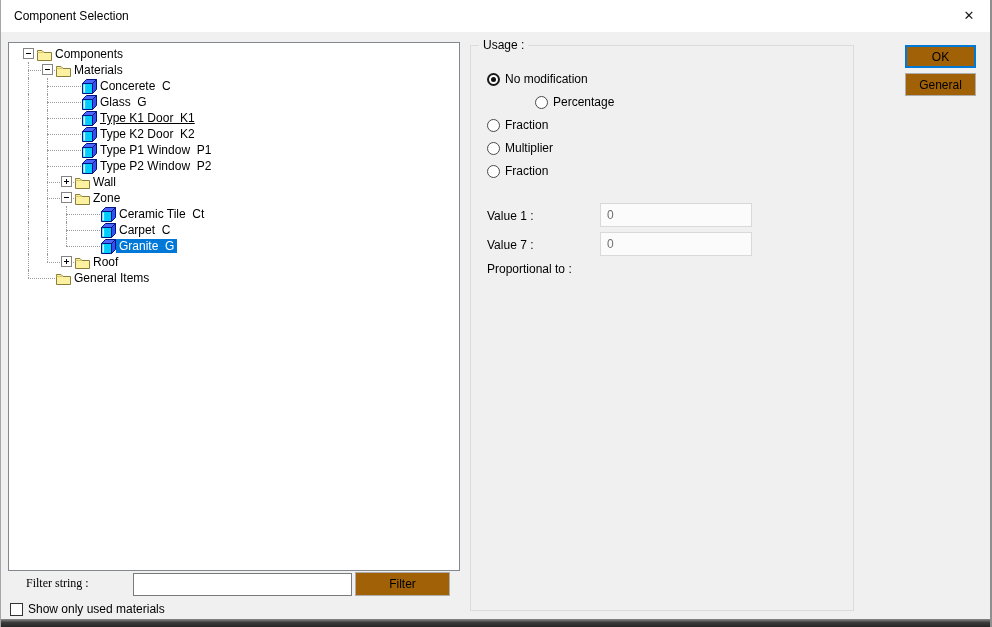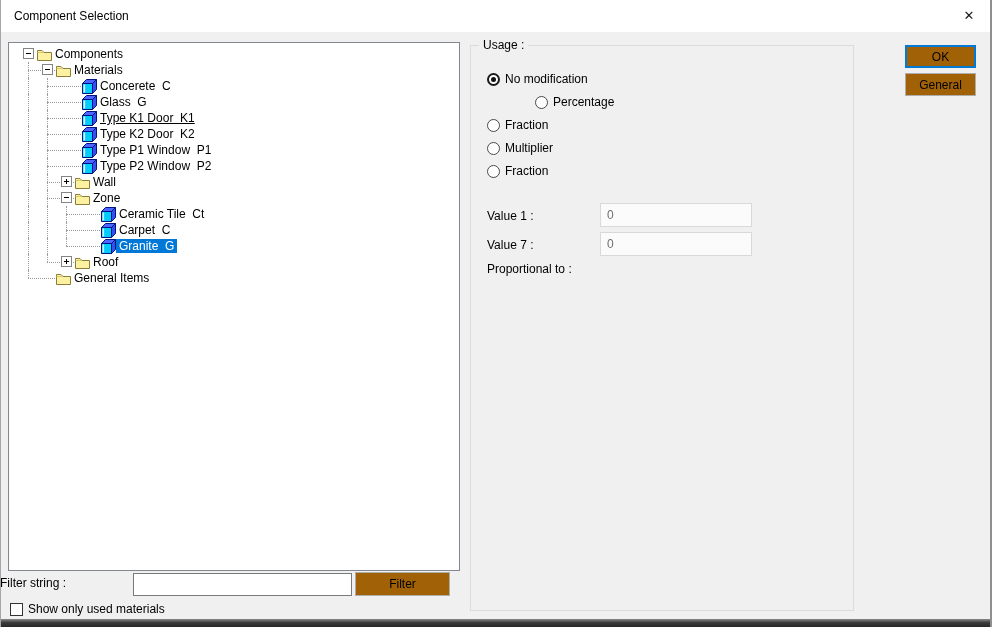--- a/index.html
+++ b/index.html
@@ -40,21 +40,21 @@
   .dropdown { position:absolute; left:129px; top:212px; width:283px; height:22px; border:1px solid #919191; background:#f1f1f1; line-height:20px; padding-left:6px; cursor:default; }
   .chev { position:absolute; right:9px; top:6px; width:7px; height:7px; border-left:1px solid #444; border-bottom:1px solid #444; transform:rotate(-45deg); }
 
   
   .btn { position:absolute; left:905px; width:71px; height:23px; background:#a16207; border:1px solid #adadad; font-family:"Liberation Sans", sans-serif; font-size:12px; color:#000; text-align:center; cursor:pointer; }
   .btn.ok { top:45px; border:2px solid #0078d7; }
   .btn.cancel { top:73px; }
   .btn.filter { left:355px; top:572px; width:95px; height:24px; }
 
   
-  .filter-label { position:absolute; left:0; top:571px; height:24px; line-height:24px; }
+  .filter-label { position:absolute; left:26px; top:571px; height:24px; line-height:24px;font-family:Liberation Serif, serif; }
   .filter-input { position:absolute; left:133px; top:573px; width:219px; height:23px; border:1px solid #7a7a7a; background:#fff; padding-left:5px; font-family:"Liberation Sans", sans-serif; font-size:12px; }
   .checkbox { position:absolute; left:10px; top:603px; width:13px; height:13px; background:#fff; border:1px solid #333; }
   .checkbox-label { position:absolute; left:28px; top:600px; height:18px; line-height:18px; }
 
   
   .edge-left { position:absolute; left:0; top:0; width:1px; height:627px; background:#a6a6a6; }
   .edge-right { position:absolute; right:0; top:0; width:2px; height:627px; background:#8f8f8f; }
   .bottom-strip { position:absolute; left:0; top:619px; width:992px; height:8px; background:linear-gradient(#8a8a8a 0%, #3a3a3a 45%, #262626 100%); }
 </style>
 </head>

